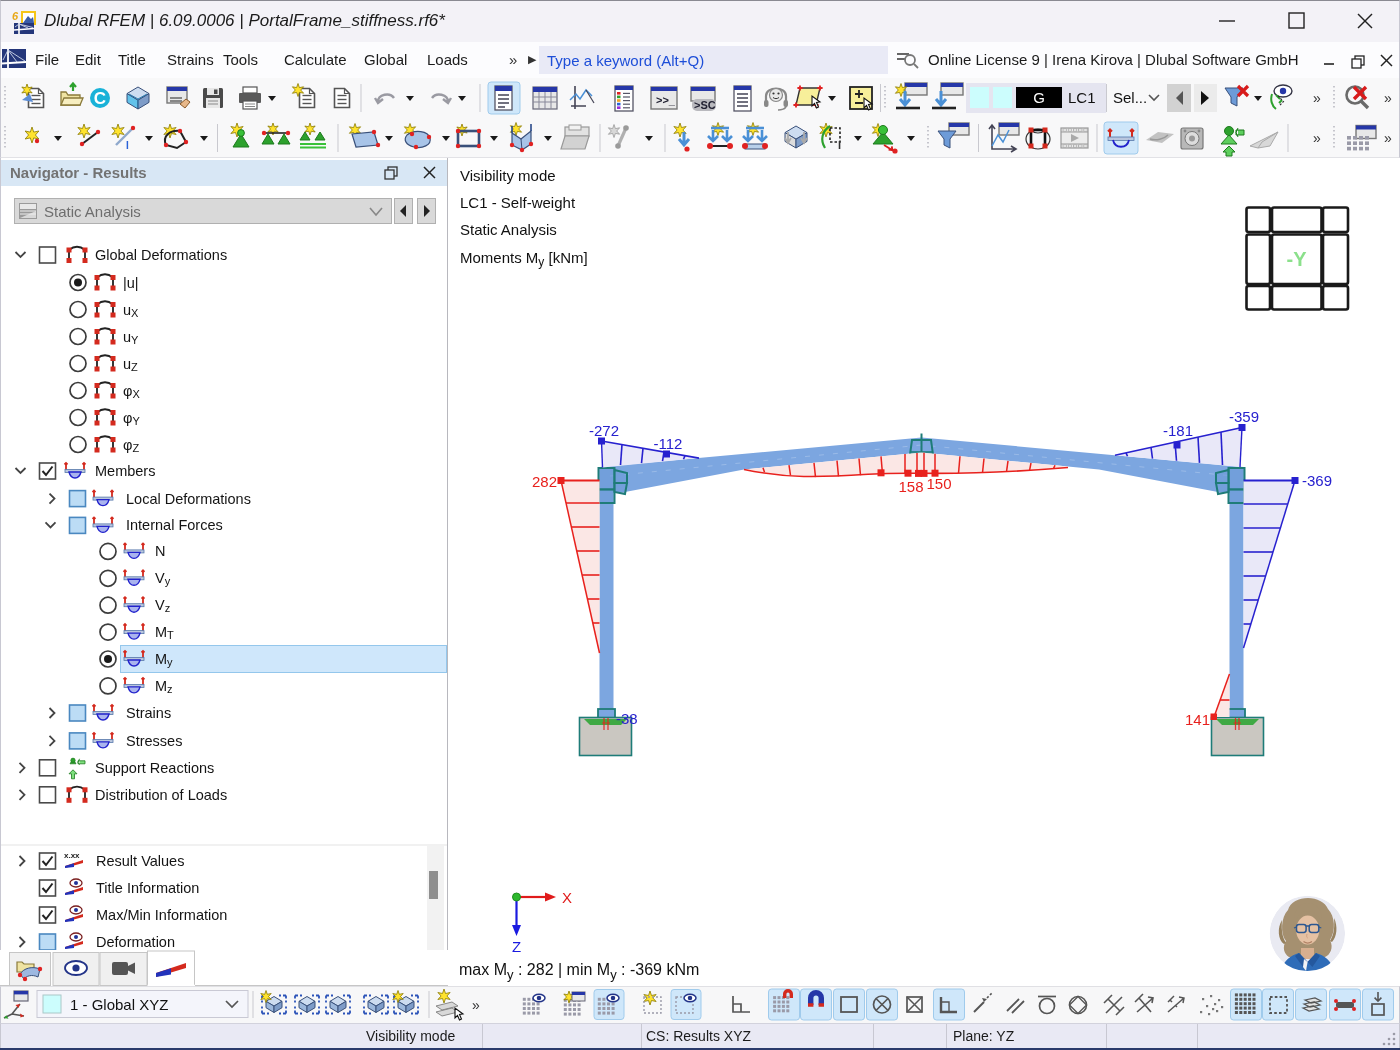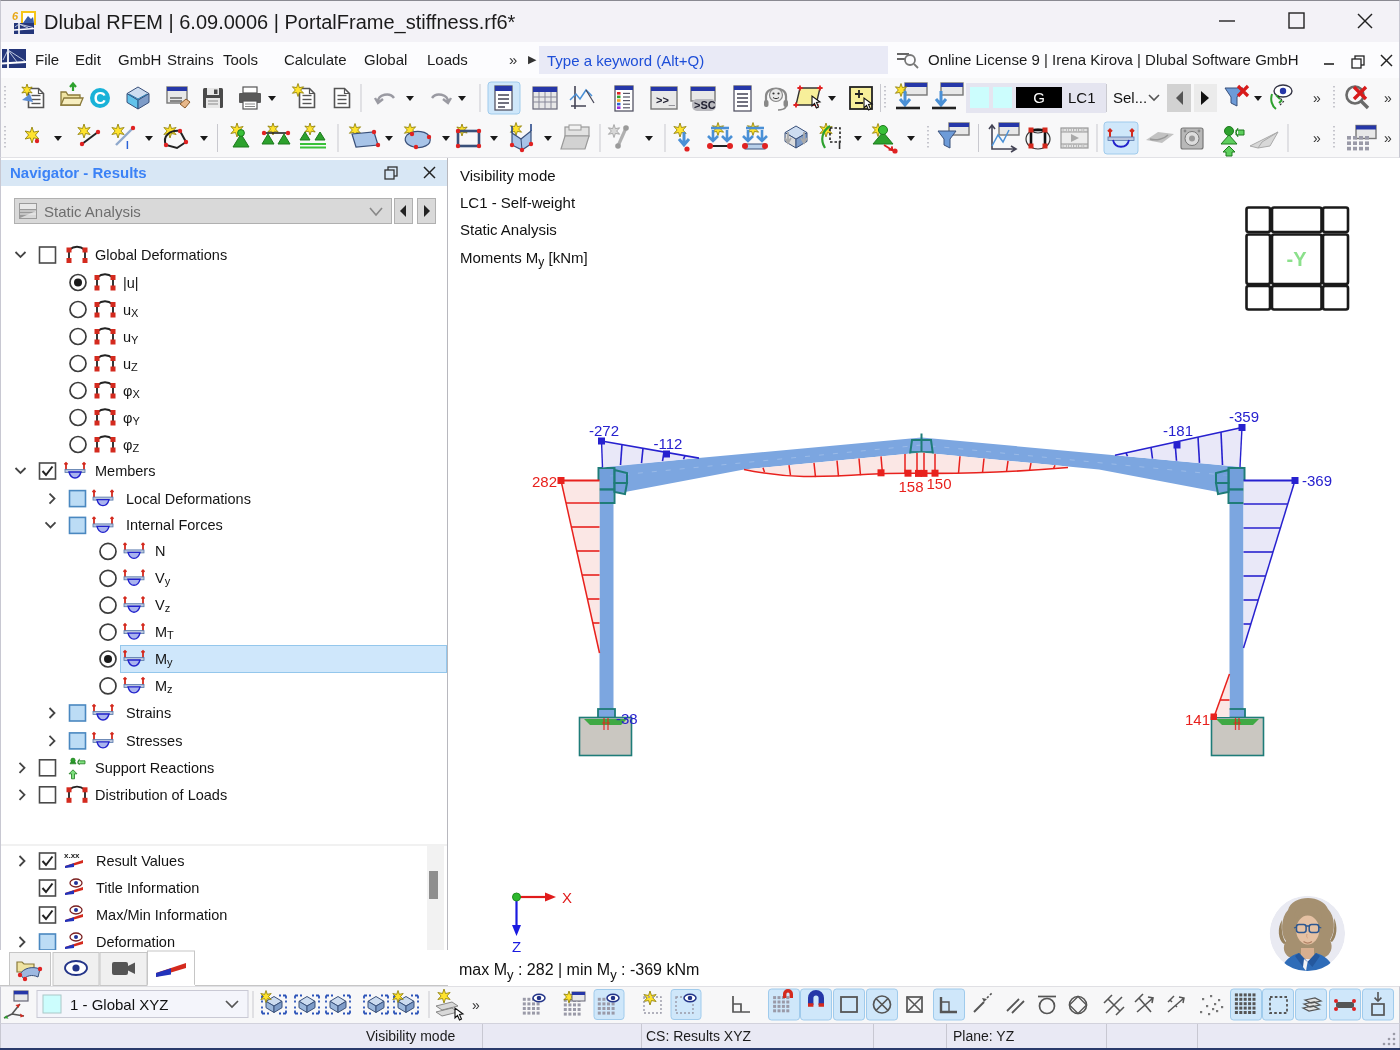--- a/index.html
+++ b/index.html
@@ -4,21 +4,21 @@
 <style>
   * { margin:0; padding:0; box-sizing:border-box; }
   html,body { width:1400px; height:1050px; overflow:hidden; }
   body { font-family:"Liberation Sans", sans-serif; position:relative; background:#fff; }
   .abs { position:absolute; }
 </style>
 </head>
 <body>
 
 <div class="abs" style="left:0;top:0;width:1400px;height:42px;background:#f3f2f7;border-left:1px solid #c8c8d2;border-right:1px solid #c8c8d2;border-top:1px solid #8a8a92;"></div>
-<div class="abs" style="left:44px;top:11px;font-size:20px;color:#1b1b1b;">Dlubal RFEM | 6.09.0006 | PortalFrame_stiffness.rf6*</div>
+<div class="abs" style="left:44px;top:11px;font-size:17px;color:#1b1b1b;font-style:italic;">Dlubal RFEM | 6.09.0006 | PortalFrame_stiffness.rf6*</div>
 <svg class="abs" style="left:12px;top:11px" width="27" height="24" viewBox="0 0 27 24">
   <rect x="9" y="0" width="15" height="14" fill="#f5c518"></rect>
   <rect x="11" y="2" width="11" height="10" fill="#fff"></rect>
   <path d="M11 12 L16 5 L19 8 L21 6 L22 12 Z" fill="#3a5da8"></path>
   <text x="0" y="9" font-size="11" font-weight="bold" font-style="italic" fill="#e8a817">6</text>
   <rect x="2" y="12" width="20" height="11" fill="#24367a"></rect>
   <path d="M2 19 L22 17.5" stroke="#fff" stroke-width="1.6"></path>
   <path d="M7 12 L7 23" stroke="#fff" stroke-width="1.6"></path>
   <path d="M7 13 L21 16.5 M7 13 L16 17 M7 13 L3 16" stroke="#cdd6ea" stroke-width="0.9"></path>
 </svg>
@@ -33,21 +33,21 @@
 <div class="abs" style="left:0;top:42px;width:1400px;height:36px;background:#fcfcfe;border-left:1px solid #c8c8d2;border-right:1px solid #c8c8d2;"></div>
 <svg class="abs" style="left:2px;top:49px" width="24" height="19" viewBox="0 0 24 19">
   <rect x="0" y="0" width="24" height="19" fill="#24367a"></rect>
   <path d="M0 14.5 L24 13" stroke="#fff" stroke-width="1.8"></path>
   <path d="M6 0 L6 19" stroke="#fff" stroke-width="1.8"></path>
   <path d="M6 1 L23 12 M6 1 L15 13 M6 1 L1 11" stroke="#cdd6ea" stroke-width="0.9"></path>
 </svg>
 <div class="abs" style="top:51px;left:0;width:1383px;height:20px;font-size:15px;color:#1b1b1b;">
   <span class="abs" style="left:35px">File</span>
   <span class="abs" style="left:75px">Edit</span>
-  <span class="abs" style="left:118px">GmbH</span>
+  <span class="abs" style="left:118px">Title</span>
   <span class="abs" style="left:167px">Strains</span>
   <span class="abs" style="left:223px">Tools</span>
   <span class="abs" style="left:284px">Calculate</span>
   <span class="abs" style="left:364px">Global</span>
   <span class="abs" style="left:427px">Loads</span>
   <span class="abs" style="left:509px;color:#333">»</span>
   <span class="abs" style="left:528px;color:#333;font-size:11px;top:2px">▶</span>
 </div>
 <div class="abs" style="left:539px;top:46px;width:349px;height:28px;background:#e9eaf6;"></div>
 <div class="abs" style="left:547px;top:52px;font-size:15px;color:#1d4ed8;">Type a keyword (Alt+Q)</div>
@@ -371,21 +371,21 @@
 <rect x="1365" y="23.4" width="4" height="3.6" fill="#9a9aa8"></rect>
 <rect x="1347" y="28.8" width="4" height="3.6" fill="#9a9aa8"></rect>
 <rect x="1353" y="28.8" width="4" height="3.6" fill="#9a9aa8"></rect>
 <rect x="1359" y="28.8" width="4" height="3.6" fill="#9a9aa8"></rect>
 <rect x="1365" y="28.8" width="4" height="3.6" fill="#9a9aa8"></rect>
 <text x="1384" y="25" font-size="14" fill="#333">»</text>
 </svg>
 
 <div class="abs" style="left:0;top:158px;width:448px;height:828px;background:#fff;border-right:1px solid #b8b8be;border-left:1px solid #c8c8d2;"></div>
 <div class="abs" style="left:1px;top:160px;width:446px;height:26px;background:#d8e7f5;"></div>
-<div class="abs" style="left:10px;top:164px;font-size:15px;font-weight:bold;color:#3b82f6;text-align:right;">Navigator - Results</div>
+<div class="abs" style="left:10px;top:164px;font-size:15px;font-weight:bold;color:#737373;text-align:right;">Navigator - Results</div>
 <svg class="abs" style="left:384px;top:165px" width="60" height="16">
   <rect x="4" y="2" width="9" height="9" fill="none" stroke="#333" stroke-width="1.3"></rect>
   <rect x="1" y="5" width="9" height="9" fill="#d8e7f5" stroke="#333" stroke-width="1.3"></rect>
   <line x1="40" y1="2" x2="51" y2="13" stroke="#222" stroke-width="1.5"></line>
   <line x1="51" y1="2" x2="40" y2="13" stroke="#222" stroke-width="1.5"></line>
 </svg>
 
 <div class="abs" style="left:14px;top:198px;width:378px;height:26px;background:#d9d9d9;border:1px solid #b0b0b0;"></div>
 <svg class="abs" style="left:18px;top:201px" width="20" height="20" viewBox="0 0 20 20">
   <rect x="1" y="2" width="18" height="16" fill="#9a9a9a"></rect>

